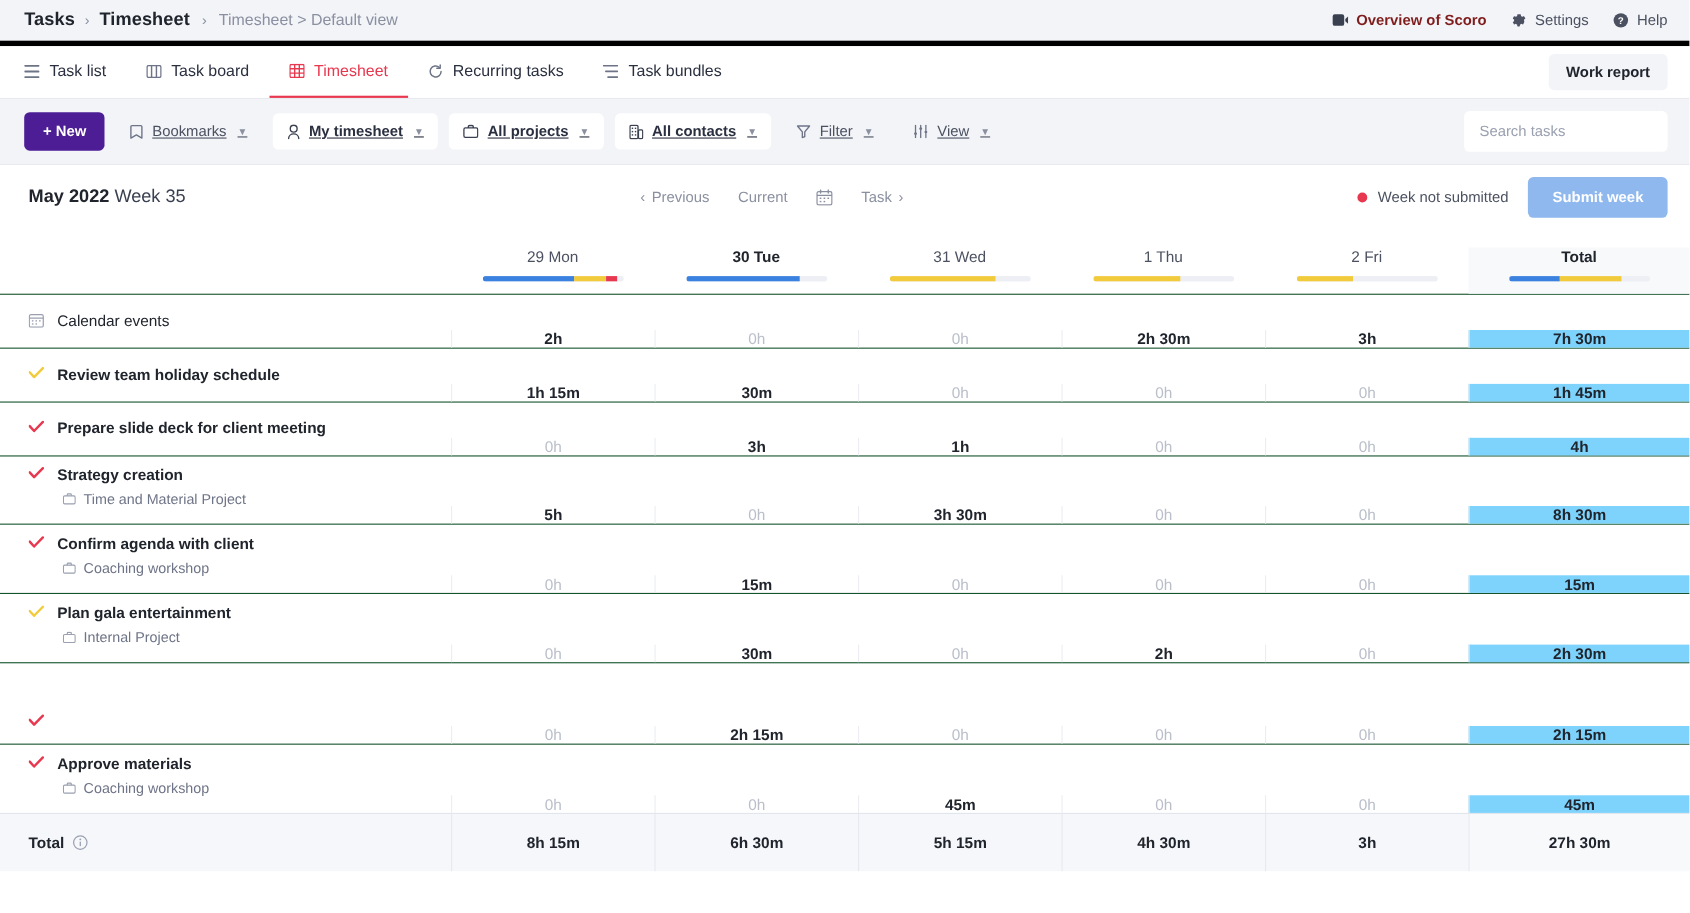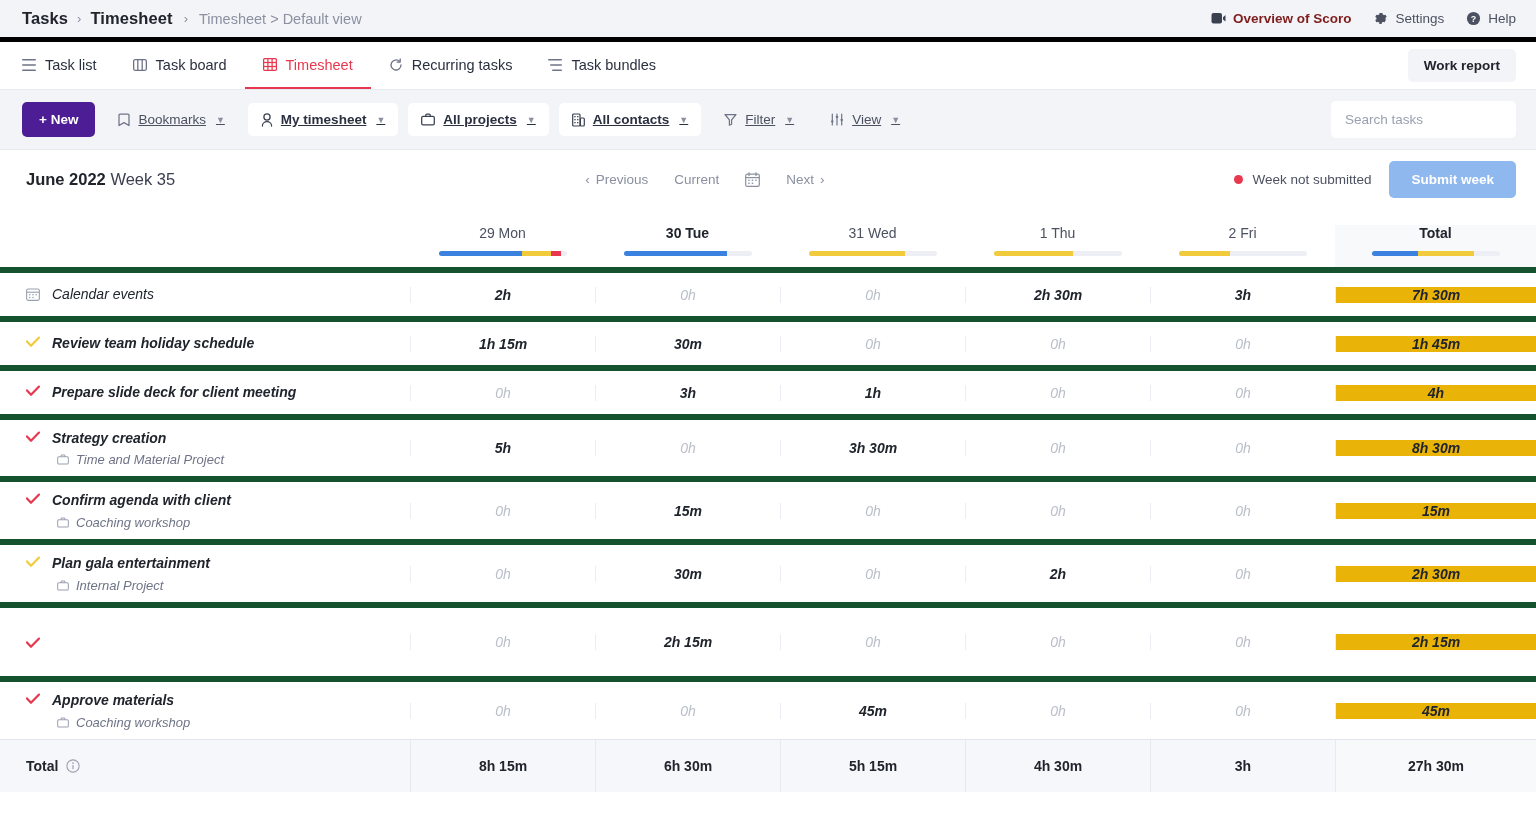--- a/index.html
+++ b/index.html
@@ -122,35 +122,35 @@
   .barcell { display: flex; align-items: center; justify-content: center; padding-bottom: 11px; }
   .bar {
     width: 128px; height: 5px; border-radius: 3px;
     background: #edeff4; display: flex; overflow: hidden;
   }
   .seg-blue { background: #3b82e0; }
   .seg-yellow { background: #f2cb3d; }
   .seg-red { background: #e8384f; }
 
   
-  .trow { border-top: 6px solid #14532d; display: flex; align-items: center; font-style: italic; }
+  .trow { border-top: 1px solid #14532d; display: flex; align-items: flex-end; }
   .tcell-task {
     display: flex; padding: 15px 0 15px 26px; gap: 10px;
   }
   .tstatus { width: 16px; flex: none; padding-top: 2px; }
   .tbody { display: flex; flex-direction: column; gap: 5px; }
   .tname { font-size: 14px; font-weight: bold; color: #20242c; line-height: 1.35; }
   .tmeta { display: flex; align-items: center; gap: 7px; font-size: 13px; color: #6e7487; padding-left: 5px; }
   .tcell-val {
     display: flex; align-items: center; justify-content: center;
     font-size: 14px; font-weight: bold; color: #20242c;
     border-left: 1px solid #ebedf2;
   }
   .tcell-val.zero { color: #b9bec9; font-weight: normal; }
-  .tcell-val.total { background: #eab308; }
+  .tcell-val.total { background: #7dd3fc; }
 
   
   .footer {
     display: flex; background: #f6f7fa;
     border-top: 1px solid #e2e5ec;
   }
   .fcell-label {
     display: flex; align-items: center; gap: 8px;
     padding: 16px 0 16px 26px;
     font-size: 14px; font-weight: bold; color: #20242c;
@@ -352,21 +352,21 @@
     <span class="caret">▼</span>
   </div>
 
   <div class="search-wrap">
     <input class="search-input" type="text" placeholder="Search tasks" style="">
   </div>
 </div>
 
 <div class="weekbar">
   <div class="week-title">
-    <b>June 2022</b>
+    <b>May 2022</b>
     <span>Week 35</span>
   </div>
   <div class="weeknav">
     <div class="wnav">
       <span>‹</span>
       <span>Previous</span>
     </div>
     <div class="wnav">
       <span>Current</span>
     </div>
@@ -381,21 +381,21 @@
               <rect x="3.2" y="7.6" width="1.5" height="1.3"></rect>
               <rect x="6.7" y="7.6" width="1.5" height="1.3"></rect>
               <rect x="10.2" y="7.6" width="1.5" height="1.3"></rect>
               <rect x="3.2" y="10.6" width="1.5" height="1.3"></rect>
               <rect x="6.7" y="10.6" width="1.5" height="1.3"></rect>
             </g>
           </svg>
       </span>
     </div>
     <div class="wnav">
-      <span>Next</span>
+      <span>Task</span>
       <span>›</span>
     </div>
   </div>
   <div class="week-right">
     <div class="status">
       <span class="dot"></span>
       <span>Week not submitted</span>
     </div>
     <div class="submit-btn">Submit week</div>
   </div>

